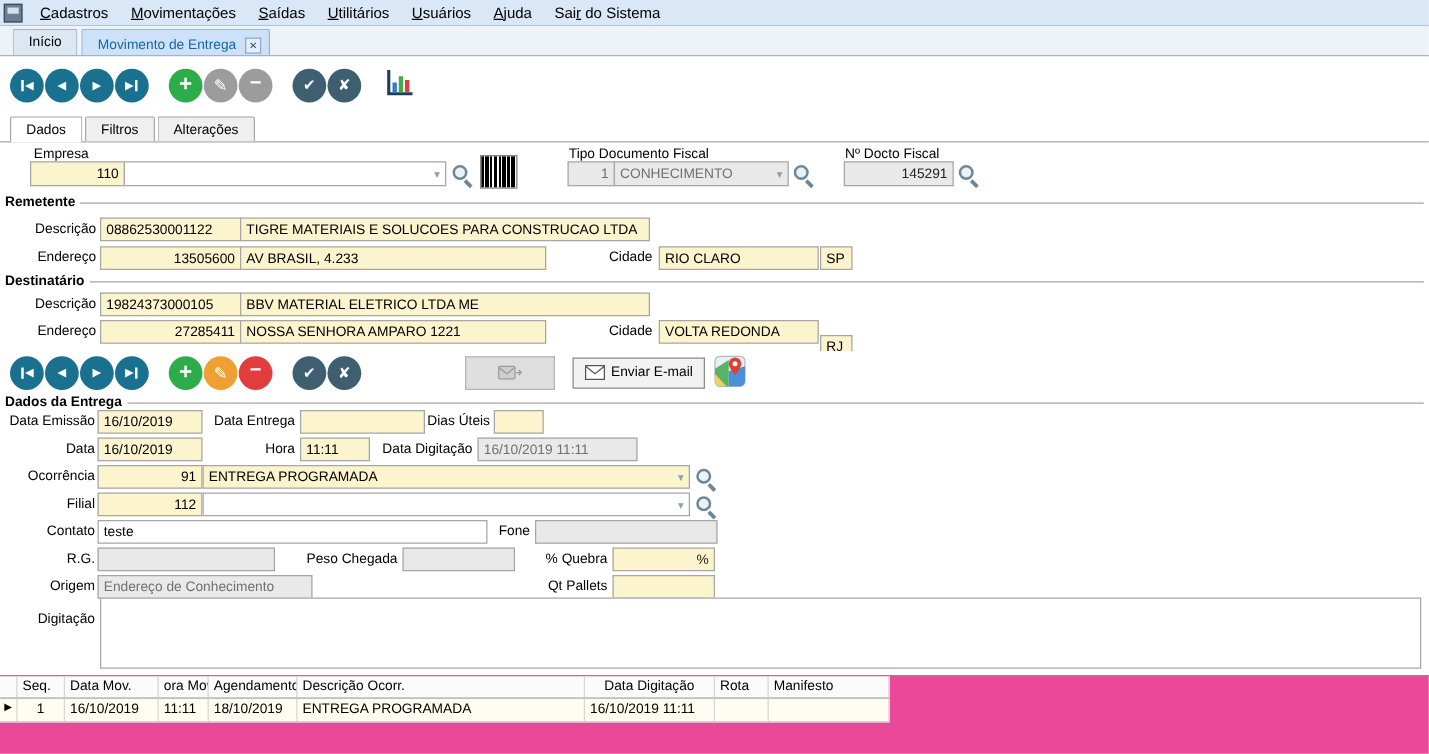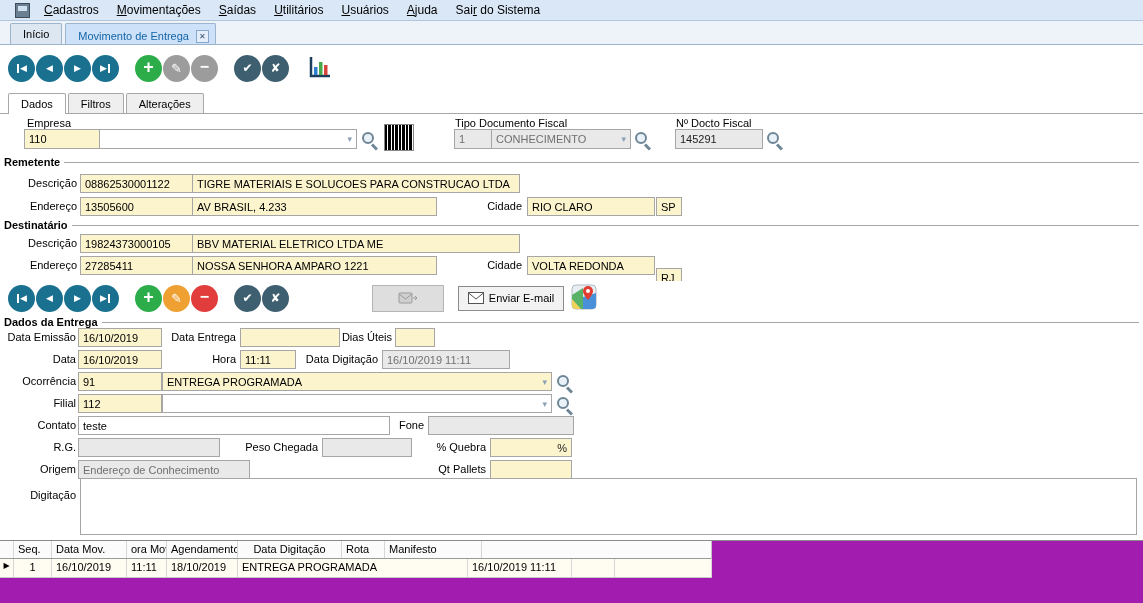--- a/index.html
+++ b/index.html
@@ -1,21 +1,21 @@
 <!DOCTYPE html>
 <html><head>
 <meta charset="utf-8">
 <style>
   *{box-sizing:border-box;margin:0;padding:0}
   html,body{width:1143px;height:603px}
   body{font-family:"Liberation Sans",sans-serif;font-size:11px;color:#000;background:#fff;position:relative;overflow:hidden}
   u{text-decoration:underline}
 
   
-  .menubar{position:absolute;left:0;top:0;width:100%;height:21px;background:#d9e7f6;border-bottom:1px solid #aec6de;display:flex;align-items:center;padding-left:15px}
+  .menubar{position:absolute;left:0;top:0;width:100%;height:21px;background:#d9e7f6;border-bottom:1px solid #aec6de;display:flex;align-items:center;padding-left:3px}
   .appicon{width:15px;height:15px;margin-right:5px;position:relative;background:#6b7f93;border:1px solid #3c4c5c;flex:none}
   .appicon::after{content:"";position:absolute;left:2px;top:2px;right:2px;bottom:6px;background:#cfe0ee}
   .menu-item{padding:3px 9px;font-size:12px;white-space:nowrap;cursor:default}
 
   
   .tabbar{position:absolute;left:0;top:21px;width:100%;height:24px;background:#eef3fa;border-bottom:1px solid #9cb4cc;display:flex;align-items:flex-end;padding-left:10px;gap:3px}
   .doc-tab{height:21px;padding:4px 12px 0;background:#dde7f2;border:1px solid #9cb4cc;border-bottom:none;border-radius:2px 2px 0 0;font-size:11px;white-space:nowrap}
   .doc-tab.active{background:#cde2f8;color:#1565a8;display:flex;align-items:center;gap:7px;padding-right:6px}
   .tab-close{width:13px;height:13px;margin-top:1px;background:#e4eefa;border:1px solid #86a8cc;font-size:8px;line-height:11px;text-align:center;color:#34506c;cursor:default}
 
@@ -45,37 +45,37 @@
   .ptabs{position:absolute;left:0;top:92px;width:100%;height:22px;display:flex;align-items:flex-end;padding-left:8px;border-bottom:1px solid #a8a8a8;background:#fff}
   .ptab{height:20px;padding:4px 12px 0;background:#efefef;border:1px solid #a8a8a8;border-bottom:none;border-radius:2px 2px 0 0;margin-right:2px;white-space:nowrap}
   .ptab.active{background:#fff;margin-bottom:-1px;height:21px;z-index:2}
 
   
   .lbl{position:absolute;white-space:nowrap}
   .rlbl{text-align:right}
   .fld{position:absolute;height:19px;border:1px solid #a6a6a6;background:#fcf4cd;display:flex;align-items:center;padding:0 4px;overflow:hidden;white-space:nowrap}
   .f-gray{background:#e9e9e9;color:#707070}
   .f-white{background:#fff}
-  .f-num{justify-content:flex-start}
+  .f-num{justify-content:flex-end}
   .arrow{margin-left:auto;color:#8aa0b4;font-size:9px;padding-left:3px}
   .suffix{margin-left:auto;color:#222}
   .mag{position:absolute;width:18px;height:18px}
   .mag::before{content:"";position:absolute;left:1px;top:1px;width:8px;height:8px;border:2px solid #6f8696;border-radius:50%;background:#e8f2f8}
   .mag::after{content:"";position:absolute;left:11px;top:12px;width:7px;height:3px;background:#6f8696;transform:rotate(45deg);transform-origin:left center}
   .barcode{position:absolute;left:384px;top:124px;width:30px;height:27px;background:repeating-linear-gradient(90deg,#000 0 2px,#fff 2px 3px,#000 3px 6px,#fff 6px 7px);border:1px solid #888}
 
   
   .group{position:absolute;display:flex;align-items:center;gap:4px}
   .gtitle{font-weight:bold;white-space:nowrap}
   .gline{flex:1;height:0;border-top:1px solid #a6a6a6;margin-top:1px}
 
   .obs{position:absolute;left:80px;top:478px;width:1057px;height:57px;border:1px solid #a6a6a6;background:#fff}
 
   
-  .grid{position:absolute;left:0;top:540px;width:1143px;height:63px;border-top:1px solid #8a8a8a;background:#a21caf}
+  .grid{position:absolute;left:0;top:540px;width:1143px;height:63px;border-top:1px solid #8a8a8a;background:#ec4899}
   .gtable{position:absolute;left:0;top:0;width:712px;border-right:1px solid #c4c4c4}
   .g-head{display:flex;height:18px;border-bottom:1px solid #9a9a9a;background:#fbfbfb}
   .g-row{display:flex;height:19px;border-bottom:1px solid #c8c8c8;background:#fffdf2}
   .g-cell{padding:2px 4px;border-right:1px solid #d6d6d6;overflow:hidden;white-space:nowrap;flex:none}
   .g-gut{width:14px;padding:2px 1px;font-size:8px;text-align:center}
 </style>
 </head>
 <body>
 
 <div class="menubar">
@@ -370,20 +370,21 @@
 <div class="obs"><span></span></div>
 
 <div class="grid">
   <div class="gtable">
     <div class="g-head">
       <div class="g-cell g-gut"></div>
       <div class="g-cell" style="width:38px">Seq.</div>
       <div class="g-cell" style="width:75px">Data Mov.</div>
       <div class="g-cell" style="width:40px">ora Mov.</div>
       <div class="g-cell" style="width:71px">Agendamento</div>
+      <div class="g-cell" style="width:230px">Descrição Ocorr.</div>
       <div class="g-cell" style="width:104px;text-align:center">Data Digitação</div>
       <div class="g-cell" style="width:43px">Rota</div>
       <div class="g-cell" style="width:97px">Manifesto</div>
     </div>
     <div class="g-row">
       <div class="g-cell g-gut">▶</div>
       <div class="g-cell" style="width:38px;text-align:center">1</div>
       <div class="g-cell" style="width:75px">16/10/2019</div>
       <div class="g-cell" style="width:40px">11:11</div>
       <div class="g-cell" style="width:71px">18/10/2019</div>

